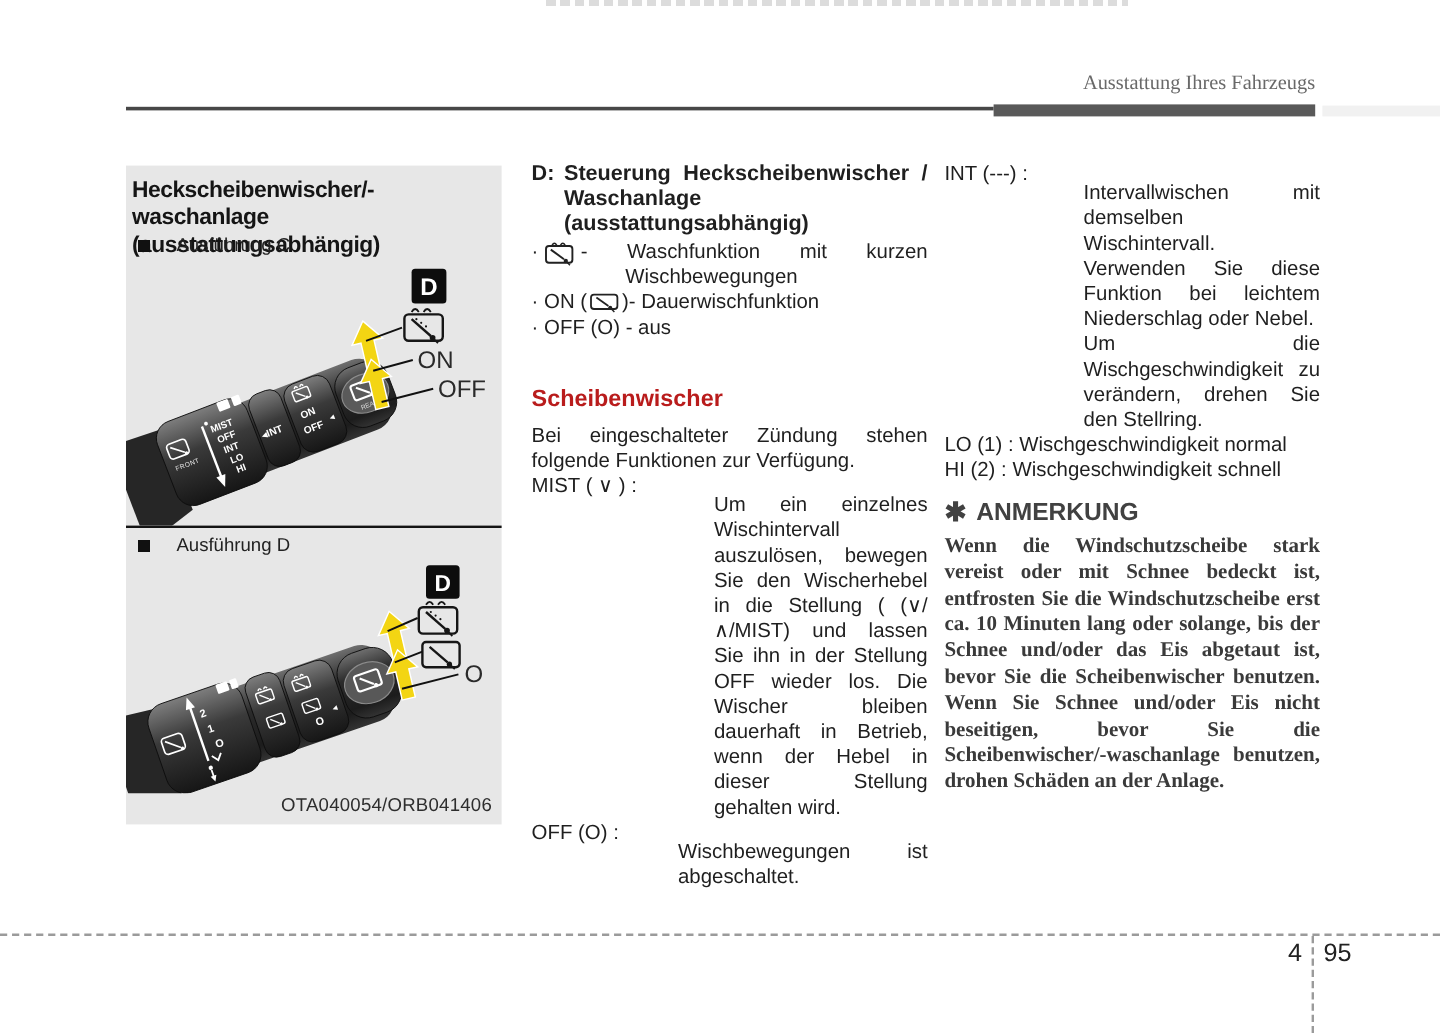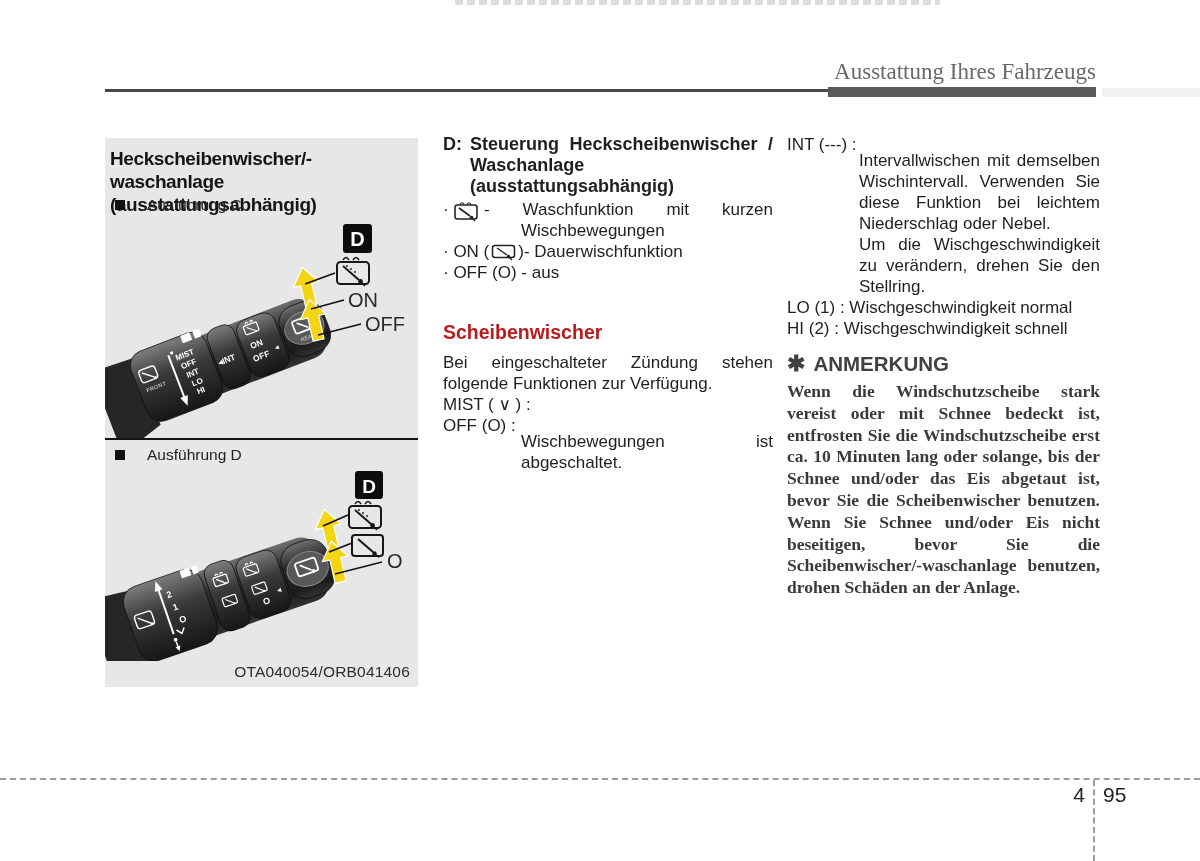--- a/index.html
+++ b/index.html
@@ -4,21 +4,21 @@
 <style>
   html,body{margin:0;padding:0;background:#fff;}
   #page{position:relative;width:1200px;height:861px;background:#ffffff;overflow:hidden;
         font-family:"Liberation Sans",sans-serif;color:#1f1f1f;}
   svg text{font-family:"Liberation Sans",sans-serif;}
 
   
   .redaction-bar{position:absolute;left:455px;top:0;width:485px;height:5px;
      background:repeating-linear-gradient(90deg,#dcdcdc 0 8px,#ffffff 8px 12px);}
   .header-title{position:absolute;top:59px;right:104px;font-family:"Liberation Serif",serif;
-     font-size:23px;color:#696969;}
+     font-size:17px;color:#696969;}
   .rule-thin{position:absolute;left:105px;top:89px;width:723px;height:3px;background:#474747;}
   .rule-thick{position:absolute;left:828px;top:87px;width:268px;height:10px;background:#595959;}
   .rule-ghost{position:absolute;left:1102px;top:88px;width:98px;height:9px;background:#f1f1f1;}
 
   
   .panel{position:absolute;left:105px;top:138px;width:313px;height:549px;background:#e7e7e7;}
   .panel-title{padding:9px 4px 0 5px;font-weight:bold;font-size:19px;line-height:23px;
      letter-spacing:-0.4px;color:#151515;}
   .variant{position:absolute;left:10px;font-size:15.5px;color:#222;display:flex;align-items:center;gap:22px;}
   .variant .sq{width:10px;height:10px;background:#111;display:inline-block;}
@@ -28,21 +28,21 @@
   .figsvg{position:absolute;left:0;}
   #fig-c{top:74px;}
   #fig-d{top:328px;}
   .img-code{position:absolute;right:8px;bottom:6px;font-size:15.5px;color:#2d2d2d;letter-spacing:0.2px;}
 
   
   .col{position:absolute;top:134px;font-size:17px;line-height:21px;}
   #col-mid{left:443px;width:330px;}
   #col-right{left:787px;width:313px;}
   .just{text-align:justify;}
-  .hang{display:flex;}
+  .hang{display:flex;gap:44px;}
   .hang .hlabel{flex:none;white-space:nowrap;}
   .hang .hbody{flex:1;min-width:0;margin-top:16px;}
   .sec-heading{font-weight:bold;font-size:18px;line-height:21px;display:flex;}
   .sec-heading .pfx{flex:none;width:27px;}
   .bullets{margin-top:2px;}
   .b-row{display:flex;align-items:flex-start;}
   .b-row .dot{flex:none;width:10px;}
   .inline-ic{flex:none;margin:1px 3px 0 0;}
   .wash-text{flex:1;text-align:justify;padding-left:37px;text-indent:-37px;}
   .line-plain{white-space:nowrap;}
@@ -268,20 +268,21 @@
         <span>)- Dauerwischfunktion</span>
       </div>
       <div class="line-plain">· OFF (O) - aus</div>
     </div>
 
     <div class="h2">Scheibenwischer</div>
     <div class="intro just">Bei eingeschalteter Zündung stehen folgende Funktionen zur Verfügung.</div>
 
     <div class="hang">
       <span class="hlabel mist-label">MIST ( ∨ ) :</span>
+      <div class="hbody just">Um ein einzelnes Wischintervall auszulösen, bewegen Sie den Wischerhebel in die Stellung ( (∨/∧/MIST) und lassen Sie ihn in der Stellung OFF wieder los. Die Wischer bleiben dauerhaft in Betrieb, wenn der Hebel in dieser Stellung gehalten wird.</div>
     </div>
     <div class="hang">
       <span class="hlabel offw-label">OFF (O) :</span>
       <div class="hbody just">Wischbewegungen ist abgeschaltet.</div>
     </div>
   </div>
 
   <div id="col-right" class="col">
     <div class="hang">
       <span class="hlabel int-label">INT (---) :</span>

